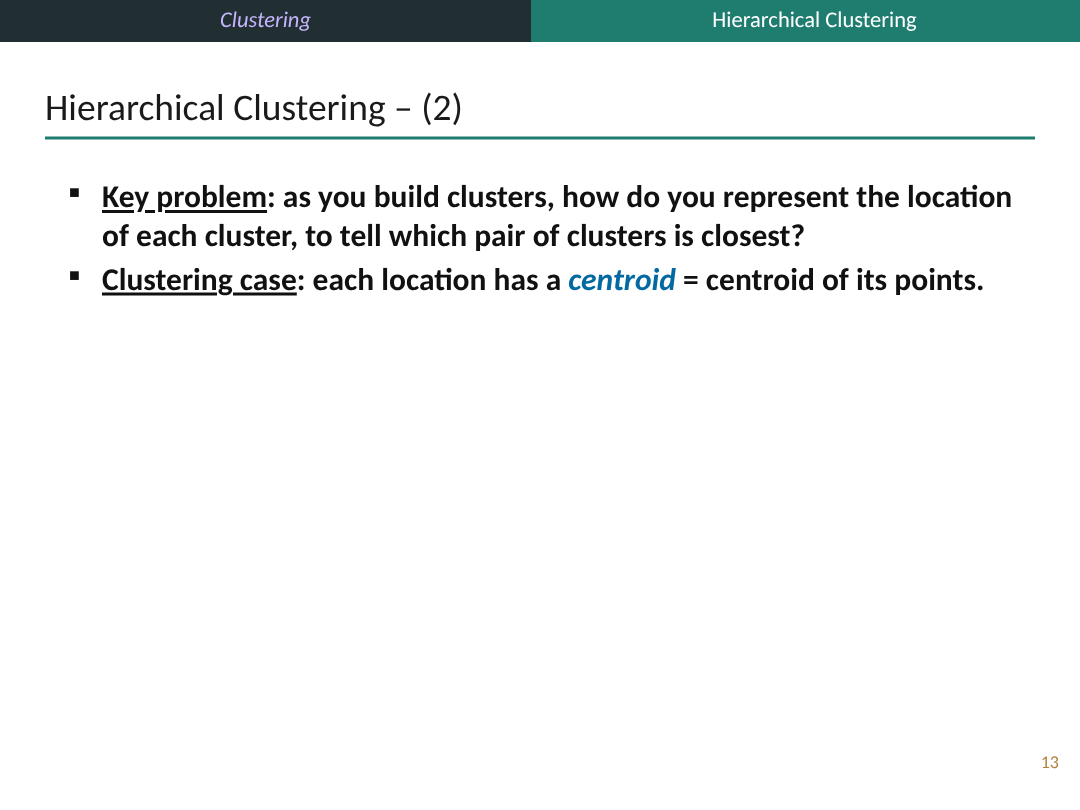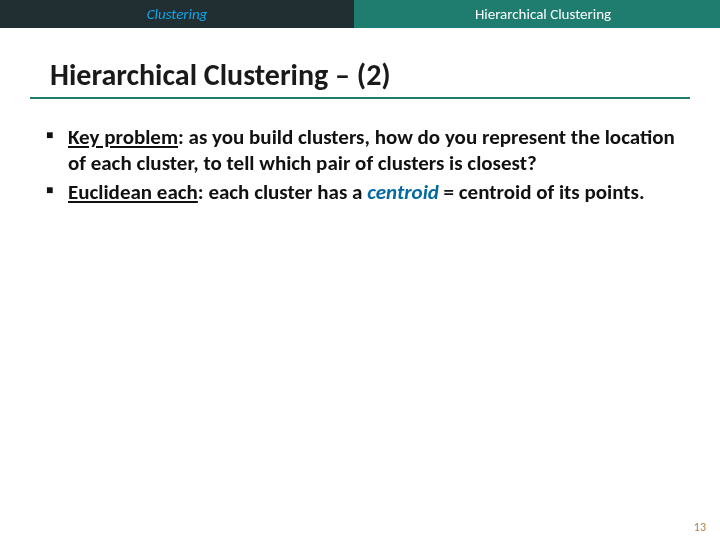--- a/index.html
+++ b/index.html
@@ -13,45 +13,44 @@
     position: relative;
   }
   .header {
     display: flex;
     width: 100%;
     height: 28px;
   }
   .header-left {
     width: 50%;
     background: #222f32;
-    color: #0ea5e9;
+    color: #c4b5fd;
     font-style: italic;
     font-size: 15px;
     display: flex;
     align-items: center;
     justify-content: center;
   }
   .header-right {
     width: 50%;
     background: #1f7d6f;
     color: #ffffff;
     font-size: 15px;
     display: flex;
     align-items: center;
     justify-content: center;
     padding-left: 12px;
   }
   .title-area {
     padding: 28px 30px 8px 30px;
   }
   .title {
-    font-size: 30px;
+    font-size: 25px;
     color: #1a1a1a;
-    font-weight: 700;
-    margin-left: 20px;
+    font-weight: 400;
   }
   .title-rule {
     border: none;
     border-top: 2px solid #1f7d6f;
     margin: 4px 0 0 0;
   }
   .content {
     padding: 18px 36px 0 36px;
     font-size: 21px;
     color: #111;
@@ -97,21 +96,21 @@
   .underline {
     text-decoration: underline;
   }
   .centroid {
     font-style: italic;
     color: #0369a1;
   }
   .pagenum {
     position: absolute;
     right: 14px;
-    bottom: 6px;
+    bottom: 24px;
     font-size: 12px;
     color: #b37f3a;
   }
 </style>
 </head>
 <body>
 
 <div class="header">
   <div class="header-left">Clustering</div>
   <div class="header-right">Hierarchical Clustering</div>
@@ -121,18 +120,18 @@
   <div class="title">Hierarchical Clustering – (2)</div>
   <hr class="title-rule">
 </div>
 
 <div class="content">
   <ul class="outer">
     <li>
       <span class="underline">Key problem</span><span>: as you build clusters, how do you represent the location of each cluster, to tell which pair of clusters is closest?</span>
     </li>
     <li>
-      <span class="underline">Euclidean each</span><span>: each cluster has a </span><span class="centroid">centroid</span><span> = centroid of its points.</span>
+      <span class="underline">Clustering case</span><span>: each location has a </span><span class="centroid">centroid</span><span> = centroid of its points.</span>
     </li>
   </ul>
 </div>
 
 <div class="pagenum">13</div>
 
 </body></html>

